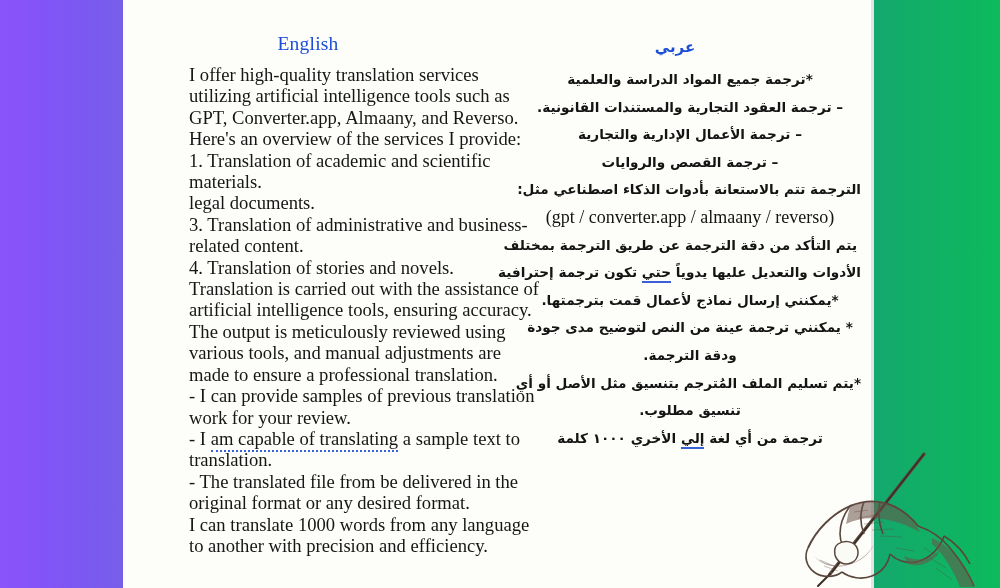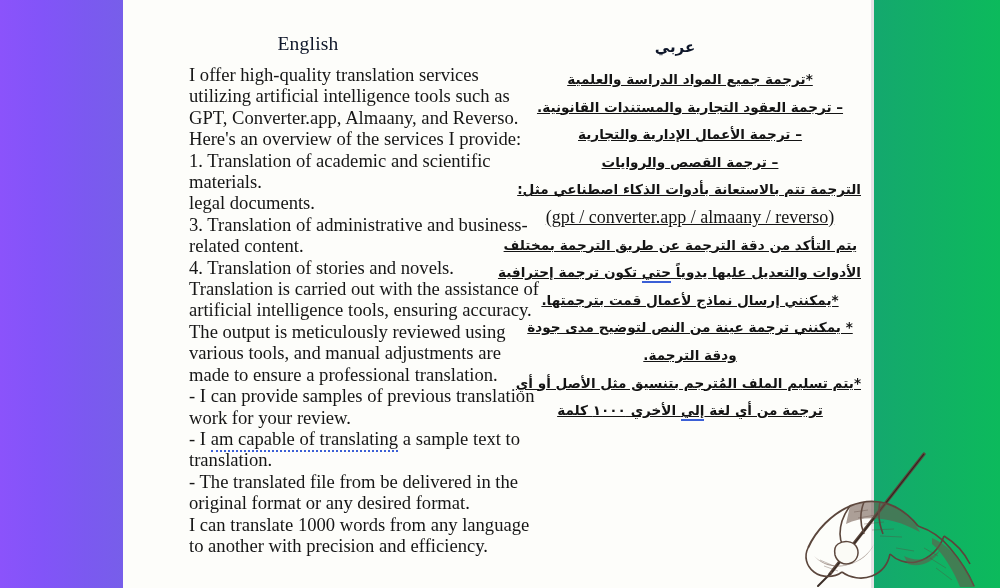--- a/index.html
+++ b/index.html
@@ -65,21 +65,21 @@
     width: 358px;
   }
   #col-arabic {
     left: 396px;
     width: 352px;
   }
 
   .col-heading {
     text-align: center;
     font-size: 19.5px;
-    color: #0f172a;
+    color: #1d4ed8;
     letter-spacing: .2px;
   }
   #heading-english {
     margin: 33px 0 0 0;
     padding-right: 44px;
   }
   #heading-arabic {
     margin: 38px 0 0 0;
     font-family: "DejaVu Sans", sans-serif;
     font-size: 15px;
@@ -106,21 +106,20 @@
     padding: 0 10px 0 0;
     list-style: none;
     direction: rtl;
     text-align: center;
     font-family: "DejaVu Sans", sans-serif;
     font-size: 13.6px;
     font-weight: 700;
     line-height: 27.6px;
     color: #141414;
     white-space: nowrap;
-    text-decoration: underline;
   }
   #body-arabic li { margin: 0; padding: 0; }
   #body-arabic li.latin {
     font-family: "Liberation Serif", "DejaVu Serif", serif;
     font-weight: 400;
     font-size: 18px;
     direction: ltr;
   }
   #body-arabic li.wrap-a { text-align: right; padding-right: 4px; }
   #body-arabic li.wrap-b { text-align: left;  padding-left: 6px; }
@@ -195,20 +194,21 @@
           <li>– ترجمة الأعمال الإدارية والتجارية</li>
           <li>– ترجمة القصص والروايات</li>
           <li>الترجمة تتم بالاستعانة بأدوات الذكاء اصطناعي مثل:</li>
           <li class="latin">(gpt / converter.app / almaany / reverso)</li>
           <li class="wrap-a">يتم التأكد من دقة الترجمة عن طريق الترجمة بمختلف</li>
           <li class="wrap-b">الأدوات والتعديل عليها يدوياً <span class="spell-solid">حتي</span> تكون ترجمة إحترافية</li>
           <li>*يمكنني إرسال نماذج لأعمال قمت بترجمتها.</li>
           <li>* يمكنني ترجمة عينة من النص لتوضيح مدى جودة</li>
           <li>ودقة الترجمة.</li>
           <li>*يتم تسليم الملف المُترجم بتنسيق مثل الأصل أو أي</li>
+          <li>تنسيق مطلوب.</li>
           <li>ترجمة من أي لغة <span class="spell-solid">إلي</span> الأخري ١٠٠٠ كلمة</li>
         </ul>
     </div>
 
   </div>
 
   <svg id="hand-illustration" viewBox="0 0 216 136">
     <defs>
       <linearGradient id="penShade" x1="0" y1="0" x2="1" y2="1">
         <stop offset="0%" stop-color="#6b5348"></stop>

